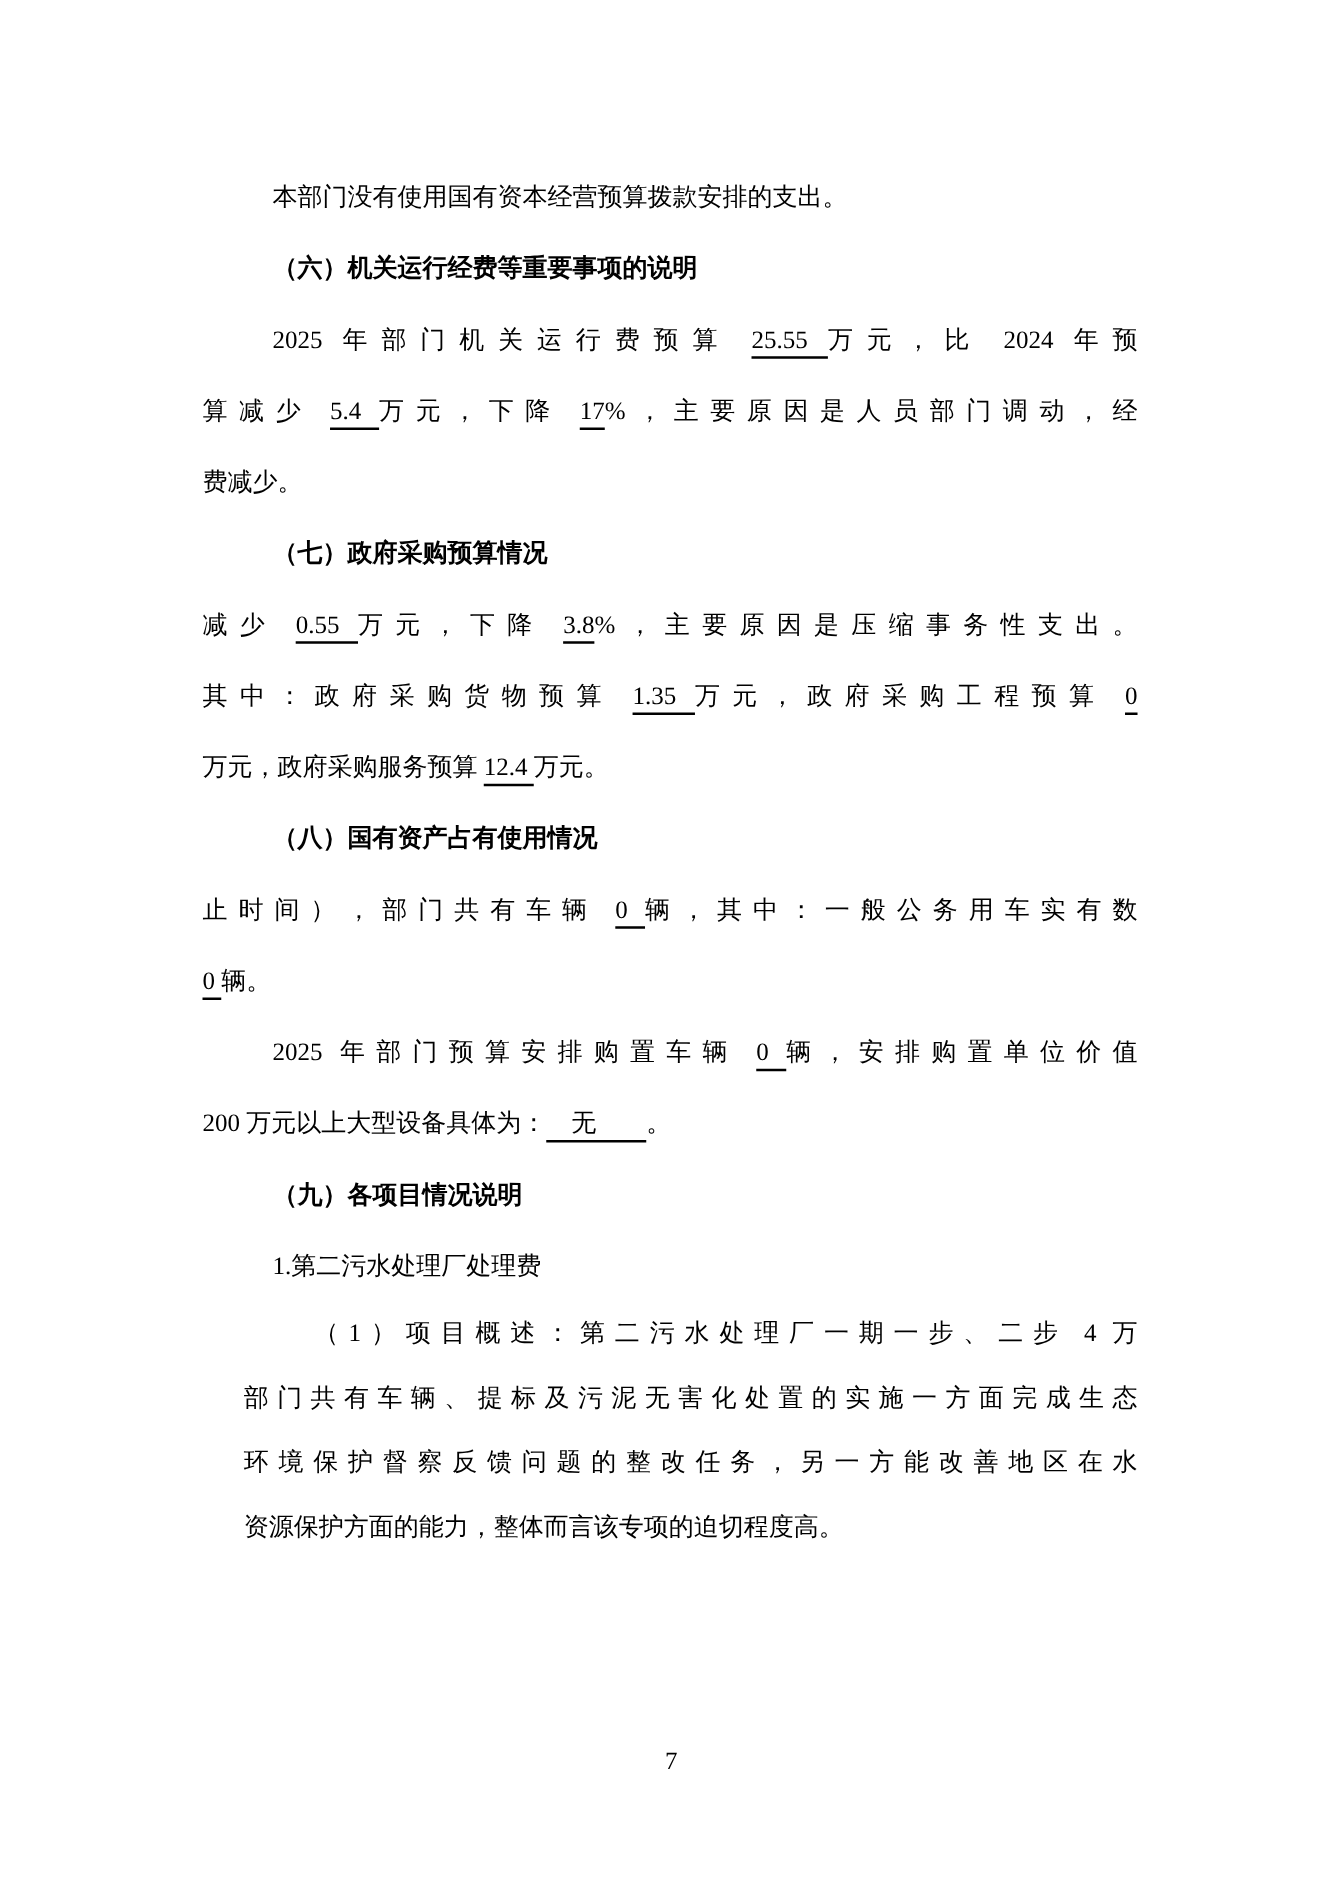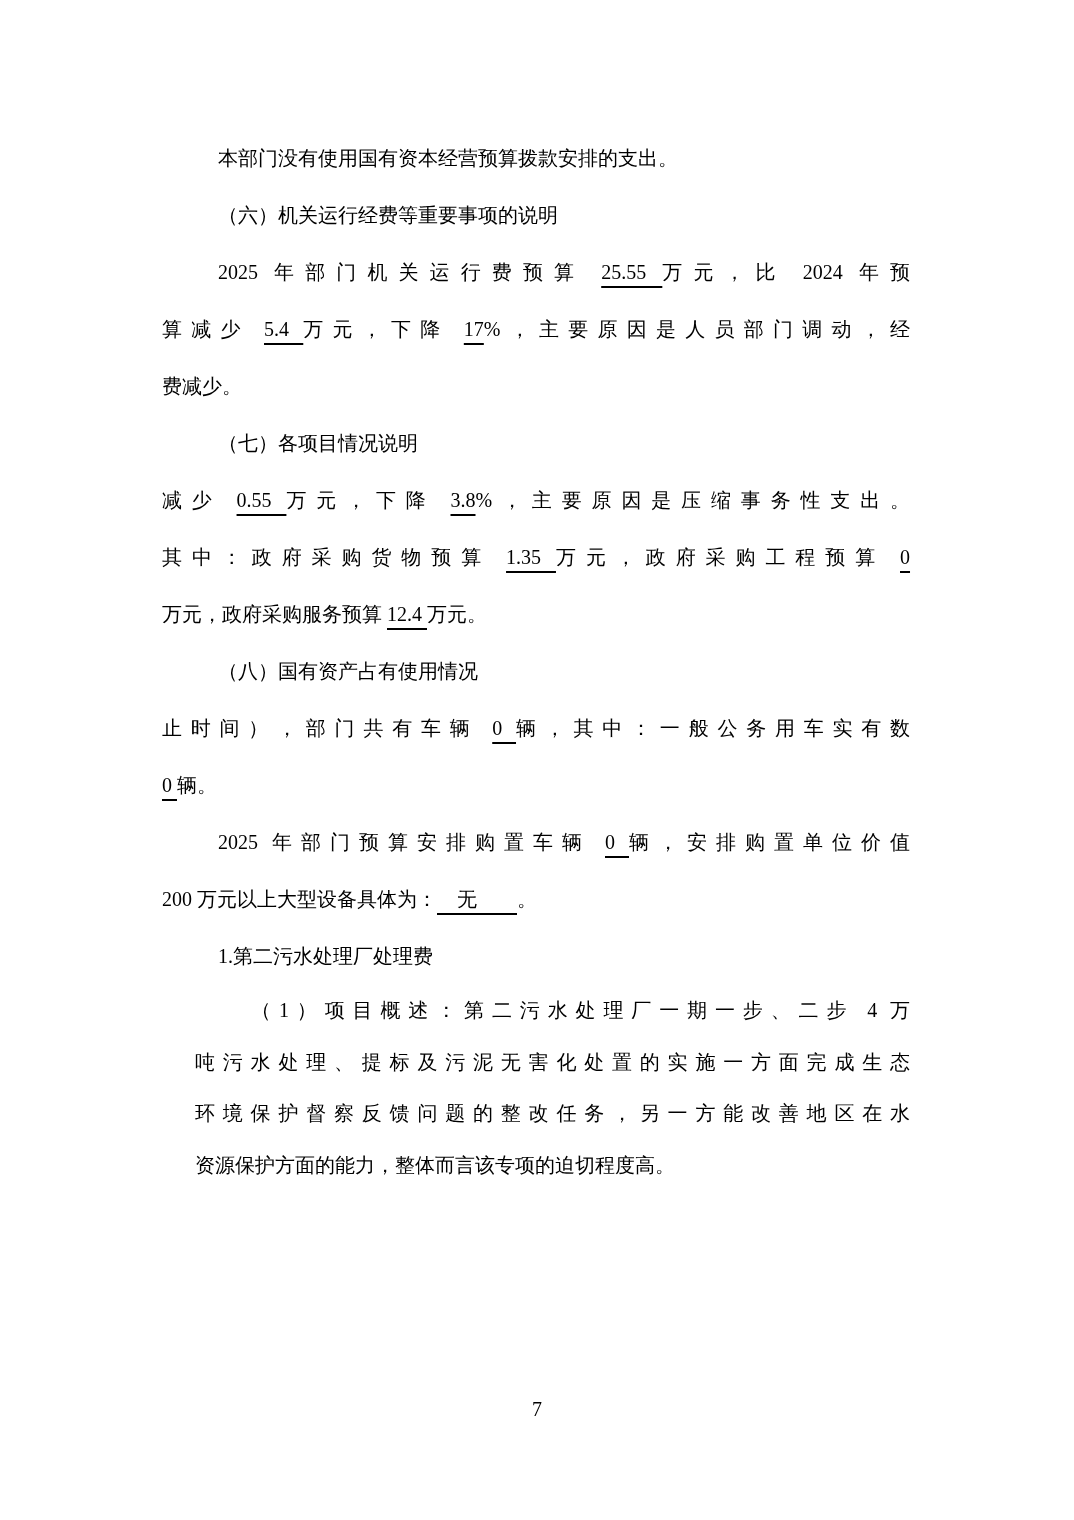--- a/index.html
+++ b/index.html
@@ -22,21 +22,21 @@
     top: 130px;
     width: 748px;
   }
   .line {
     font-size: 20px;
     height: 57px;
     line-height: 57px;
     text-align: left;
   }
   .line.heading {
-    font-weight: 400;
+    font-weight: 700;
   }
   .line.ind {
     padding-left: 56px; 
   }
   .line.just {
     text-align: justify;
     text-align-last: justify;
     font-family: Liberation Serif, serif;
   }
   .line.tight {
@@ -62,31 +62,32 @@
 </head>
 <body>
 
 <div class="page">
   <div class="content">
       <div class="line ind"><span>本部门没有使用国有资本经营预算拨款安排的支出。</span></div>
       <div class="line heading ind"><span>（六）机关运行经费等重要事项的说明</span></div>
       <div class="line ind just"><span>2025 年部门机关运行费预算 </span><span class="u">25.55 </span><span>万元，比 2024 年预</span></div>
       <div class="line just"><span>算减少 </span><span class="u">5.4 </span><span>万元，下降 </span><span class="u">17</span><span>%，主要原因是人员部门调动，经</span></div>
       <div class="line"><span>费减少。</span></div>
-      <div class="line heading ind"><span>（七）各项目情况说明</span></div>
+      <div class="line heading ind"><span>（七）政府采购预算情况</span></div>
       <div class="line just"><span>减少 </span><span class="u">0.55 </span><span>万元，下降 </span><span class="u">3.8</span><span>%，主要原因是压缩事务性支出。</span></div>
       <div class="line just"><span>其中：政府采购货物预算 </span><span class="u">1.35 </span><span>万元，政府采购工程预算 </span><span class="u">0</span></div>
       <div class="line"><span>万元，政府采购服务预算 </span><span class="u">12.4 </span><span>万元。</span></div>
       <div class="line heading ind"><span>（八）国有资产占有使用情况</span></div>
       <div class="line just"><span>止时间），部门共有车辆 </span><span class="u">0 </span><span>辆，其中：一般公务用车实有数</span></div>
       <div class="line"><span class="u">0 </span><span>辆。</span></div>
       <div class="line ind just"><span>2025 年部门预算安排购置车辆 </span><span class="u">0 </span><span>辆，安排购置单位价值</span></div>
       <div class="line"><span>200 万元以上大型设备具体为：</span><span class="u">　无　　</span><span>。</span></div>
+      <div class="line heading ind"><span>（九）各项目情况说明</span></div>
       <div class="line ind"><span>1.第二污水处理厂处理费</span></div>
       <div class="line ind just tight"><span>（1）项目概述：第二污水处理厂一期一步、二步 4 万</span></div>
-      <div class="line just tight"><span>吨污水处理、提标及污泥无害化处置的实施一方面完成生态</span></div>
+      <div class="line just tight"><span>部门共有车辆、提标及污泥无害化处置的实施一方面完成生态</span></div>
       <div class="line just tight"><span>环境保护督察反馈问题的整改任务，另一方能改善地区在水</span></div>
       <div class="line tight"><span>资源保护方面的能力，整体而言该专项的迫切程度高。</span></div>
     </div>
   <div class="footer">
     <span>7</span>
   </div>
 </div>
 
 </body></html>

